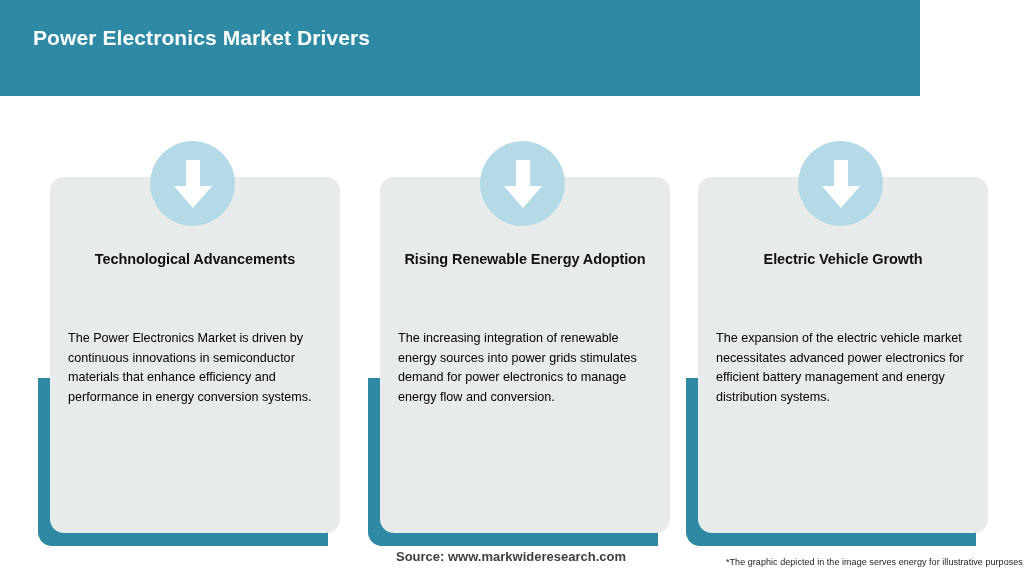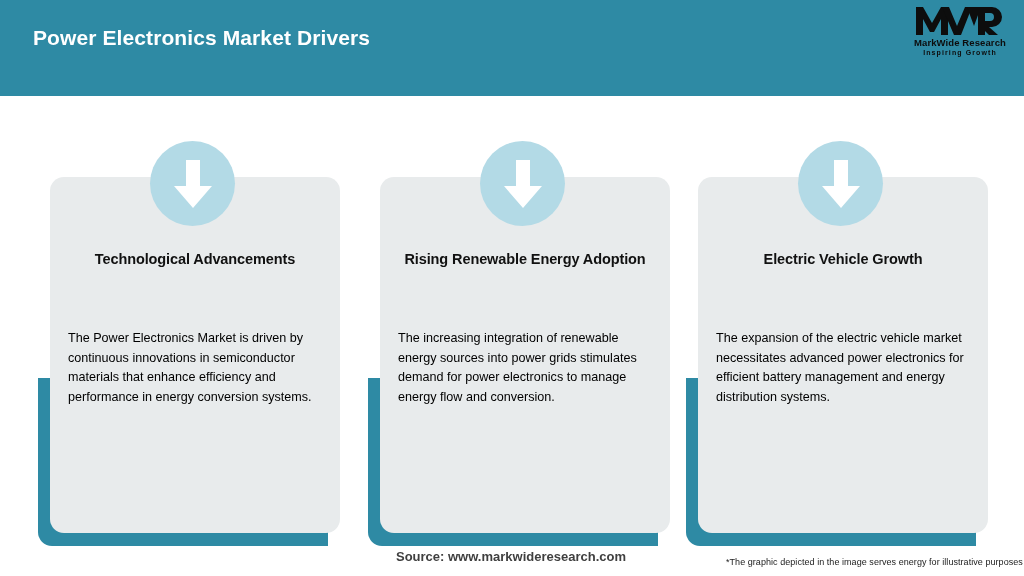--- a/index.html
+++ b/index.html
@@ -13,21 +13,21 @@
     font-family: "Liberation Sans", sans-serif;
     overflow: hidden;
     position: relative;
   }
 
   
   .header {
     position: absolute;
     left: 0;
     top: 0;
-    width: 1024px;
+    width: 920px;
     height: 96px;
     background: #2e8aa4;
   }
   .header-title {
     position: absolute;
     left: 33px;
     top: 26px;
     font-size: 21px;
     font-weight: bold;
     color: #ffffff;
@@ -169,37 +169,20 @@
     white-space: nowrap;
     letter-spacing: 0.05px;
   }
 </style>
 </head>
 <body>
 
 <div class="header">
   <div class="header-title">Power Electronics Market Drivers</div>
 
-  <div class="logo">
-    <span class="logo-mark">
-      <svg width="88" height="30" viewBox="0 0 88 30" xmlns="http://www.w3.org/2000/svg" aria-hidden="true">
-        <g fill="#0d0d0d">
-
-          <polygon points="0,29 0,1 7,1 16,17 25,1 32,1 32,29 25,29 25,13 18,26 14,26 7,13 7,29"></polygon>
-
-          <polygon points="26,1 33,1 41,20 49,1 56,1 45,29 38,29"></polygon>
-          <polygon points="44,1 51,1 58,20 65,1 60,1 58,1 58,1"></polygon>
-
-          <path d="M62,1 h14 a10,10 0 0 1 0,20 h-3 l9,8 h-9 l-9,-9 v-5 h10 a4,4 0 0 0 0,-8 h-5 v22 h-7 z"></path>
-        </g>
-      </svg>
-    </span>
-    <span class="logo-name">MarkWide Research</span>
-    <span class="logo-tag">Inspiring Growth</span>
-  </div>
 </div>
 
 <div class="cards">
 
   <div class="card-wrap c1">
     <div class="card-shadow"></div>
     <div class="card">
       <div class="card-title">Technological Advancements</div>
       <div class="card-body">The Power Electronics Market is driven by continuous innovations in semiconductor materials that enhance efficiency and performance in energy conversion systems.</div>
     </div>

